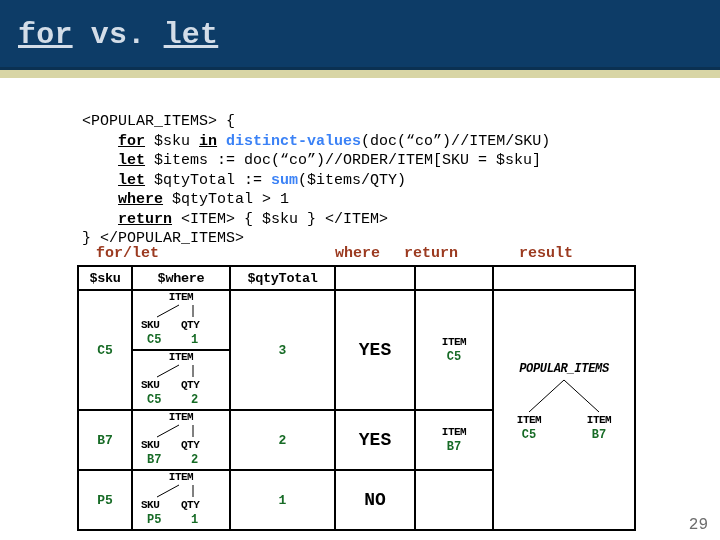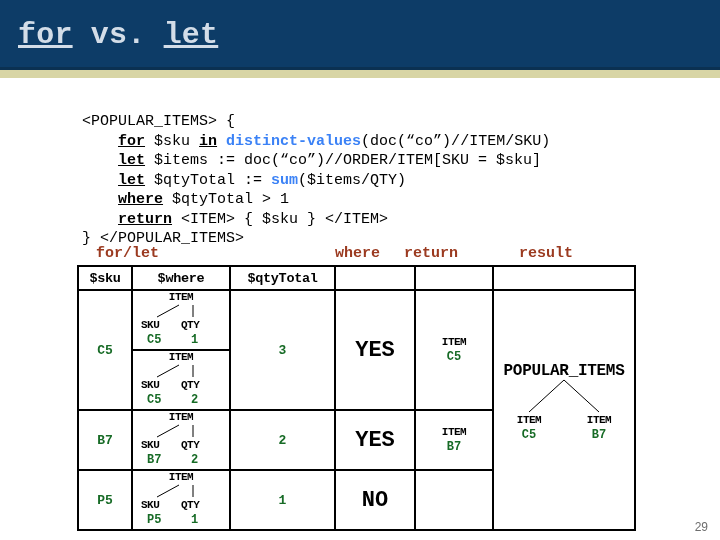--- a/index.html
+++ b/index.html
@@ -55,21 +55,21 @@
   }
   .c-sku{width:54px;}
   .c-items{width:98px;}
   .c-qty{width:105px;}
   .c-where{width:80px;}
   .c-return{width:78px;}
   .c-result{width:142px;}
 
   .skuval{font-size:13px;font-weight:bold;color:#176b26;}
   .qtyval{font-size:13px;font-weight:bold;color:#176b26;}
-  .yesno{font-family:"Liberation Sans",sans-serif;font-size:22px;font-weight:bold;color:#000;}
+  .yesno{font-family:"Liberation Sans",sans-serif;font-size:18px;font-weight:bold;color:#000;}
 
   
   .itemcell{padding:0;}
   .tree{position:relative;width:96px;height:58px;margin:0 auto;}
   .tree .root{
     position:absolute;left:0;right:0;top:0;text-align:center;
     font-size:11px;font-weight:bold;color:#000;letter-spacing:-.5px;
   }
   .tree .lbl-l,.tree .lbl-r{
     position:absolute;top:28px;font-size:11px;font-weight:bold;color:#000;
@@ -81,38 +81,38 @@
     position:absolute;top:42px;font-size:12px;font-weight:bold;color:#176b26;
   }
   .tree .val-l{left:14px;}
   .tree .val-r{left:58px;}
   .tree svg{position:absolute;left:0;top:0;width:96px;height:58px;}
 
   
   .rtree{position:relative;width:140px;height:96px;margin:0 auto;}
   .rtree .rroot{
     position:absolute;left:0;right:0;top:0;text-align:center;
-    font-size:16px;font-weight:bold;color:#000;letter-spacing:-.3px;
+    font-size:12px;font-weight:bold;color:#000;letter-spacing:-.3px;font-style:italic;
   }
   .rtree .leaf{position:absolute;top:52px;text-align:center;width:46px;}
   .rtree .leaf .lname{font-size:11px;font-weight:bold;color:#000;letter-spacing:-.5px;}
   .rtree .leaf .lval{font-size:12px;font-weight:bold;color:#176b26;margin-top:2px;}
   .rtree .leaf.l1{left:12px;}
   .rtree .leaf.l2{left:82px;}
   .rtree svg{position:absolute;left:0;top:0;width:140px;height:96px;}
 
   
   .rnode{line-height:15px;}
   .rnode .nm{font-size:11px;font-weight:bold;color:#000;letter-spacing:-.5px;}
   .rnode .vl{font-size:12px;font-weight:bold;color:#176b26;}
 
   
   #pageno{
     position:absolute;right:12px;bottom:6px;
-    font-family:Liberation Sans, sans-serif;font-size:12px;color:#6d6d6d;
+    font-family:Liberation Mono, monospace;font-size:16px;color:#6d6d6d;
   }
 </style>
 </head>
 <body>
 
 <div id="header"></div>
 <div id="header-rule"></div>
 <div id="header-band"></div>
 <div id="slide-title"><span class="u">for</span><span> vs. </span><span class="u">let</span></div>
 

